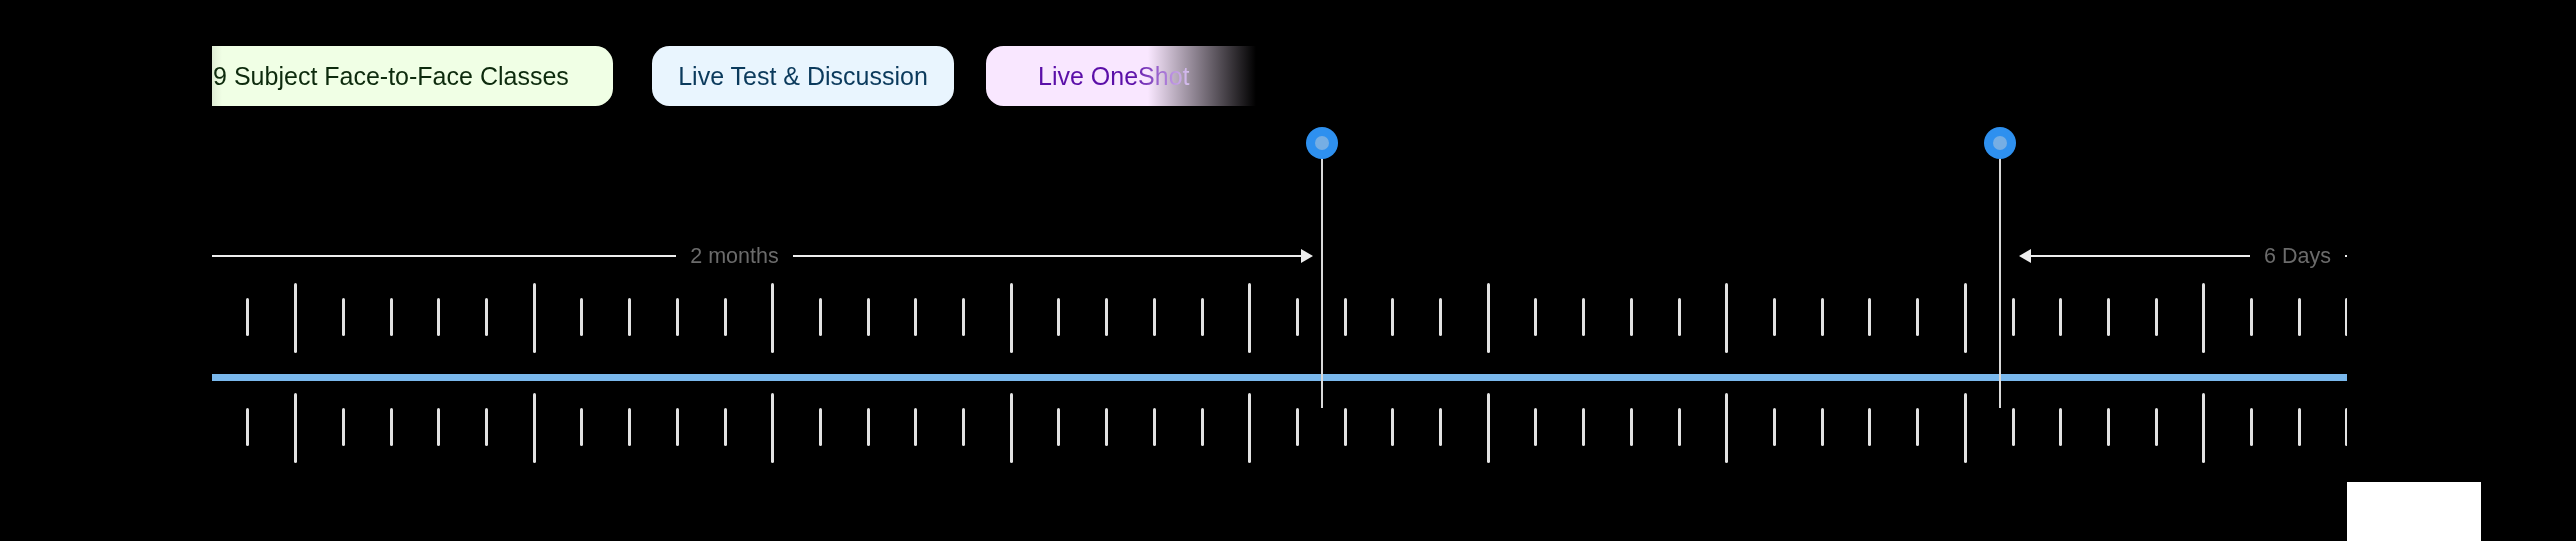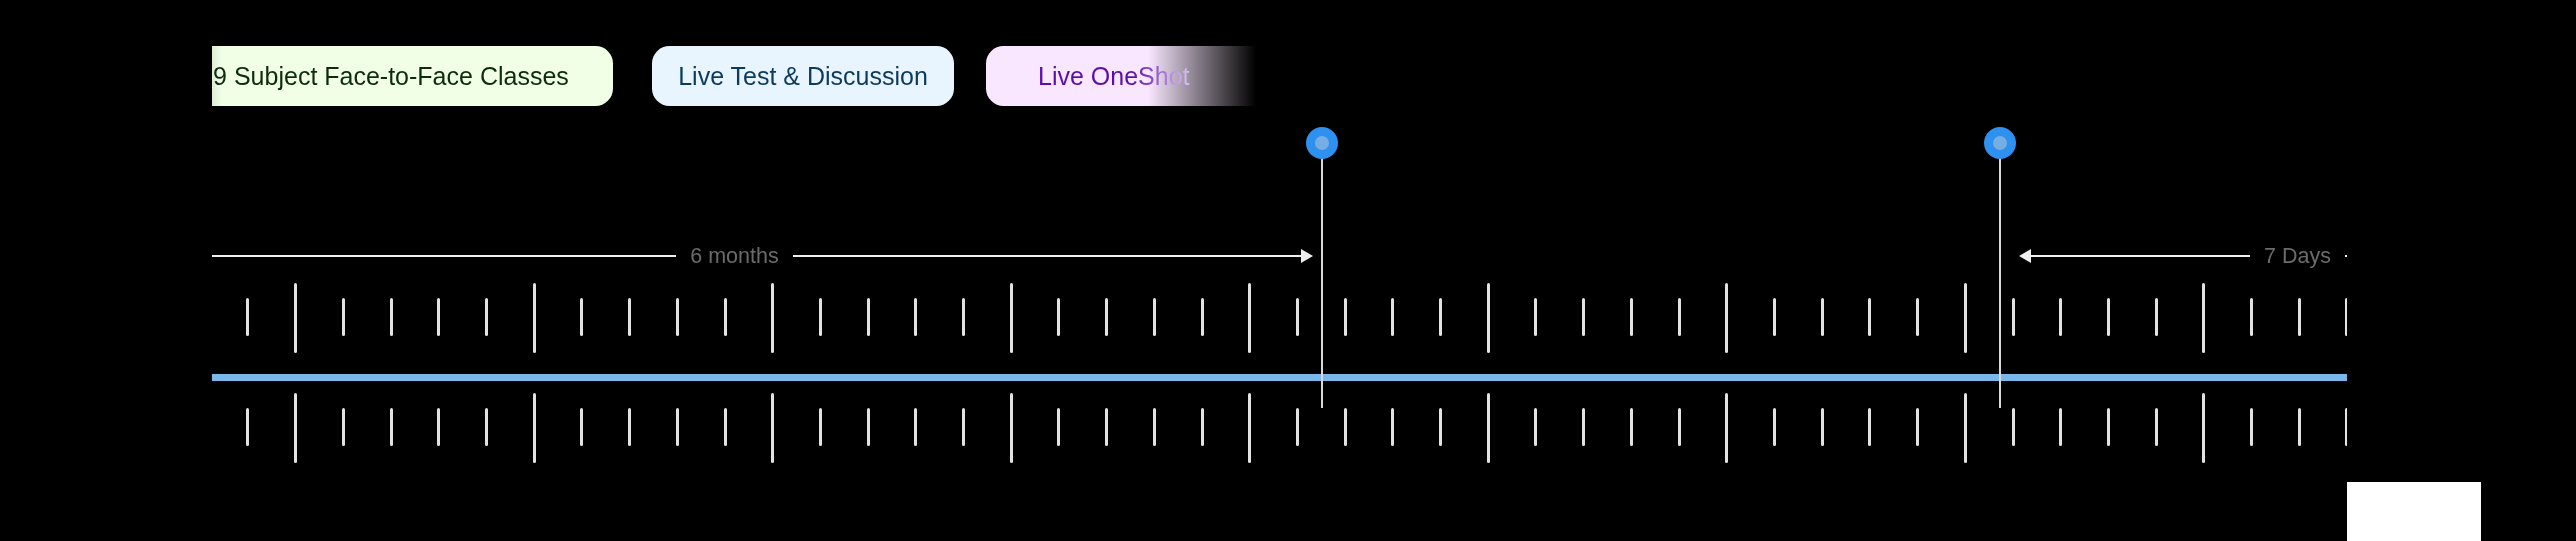--- a/index.html
+++ b/index.html
@@ -303,30 +303,30 @@
 
   <div id="divider"></div>
 
   <div id="axis-caption">Batch start date</div>
 
   <div id="ranges">
 
     <div class="range" id="range-6months">
       <span class="arrow-head left"></span>
       <span class="arrow-line"></span>
-      <span class="range-label">6 months</span>
+      <span class="range-label">2 months</span>
       <span class="arrow-line"></span>
       <span class="arrow-head right"></span>
     </div>
 
 
     <div class="range" id="range-7days">
       <span class="arrow-head left"></span>
       <span class="arrow-line"></span>
-      <span class="range-label">7 Days</span>
+      <span class="range-label">6 Days</span>
       <span class="arrow-line"></span>
       <span class="arrow-head right"></span>
     </div>
 
   </div>
 
   <div class="pill" id="pill-classes">
     <span class="pill-label">19 Subject Face-to-Face Classes</span>
   </div>
 

